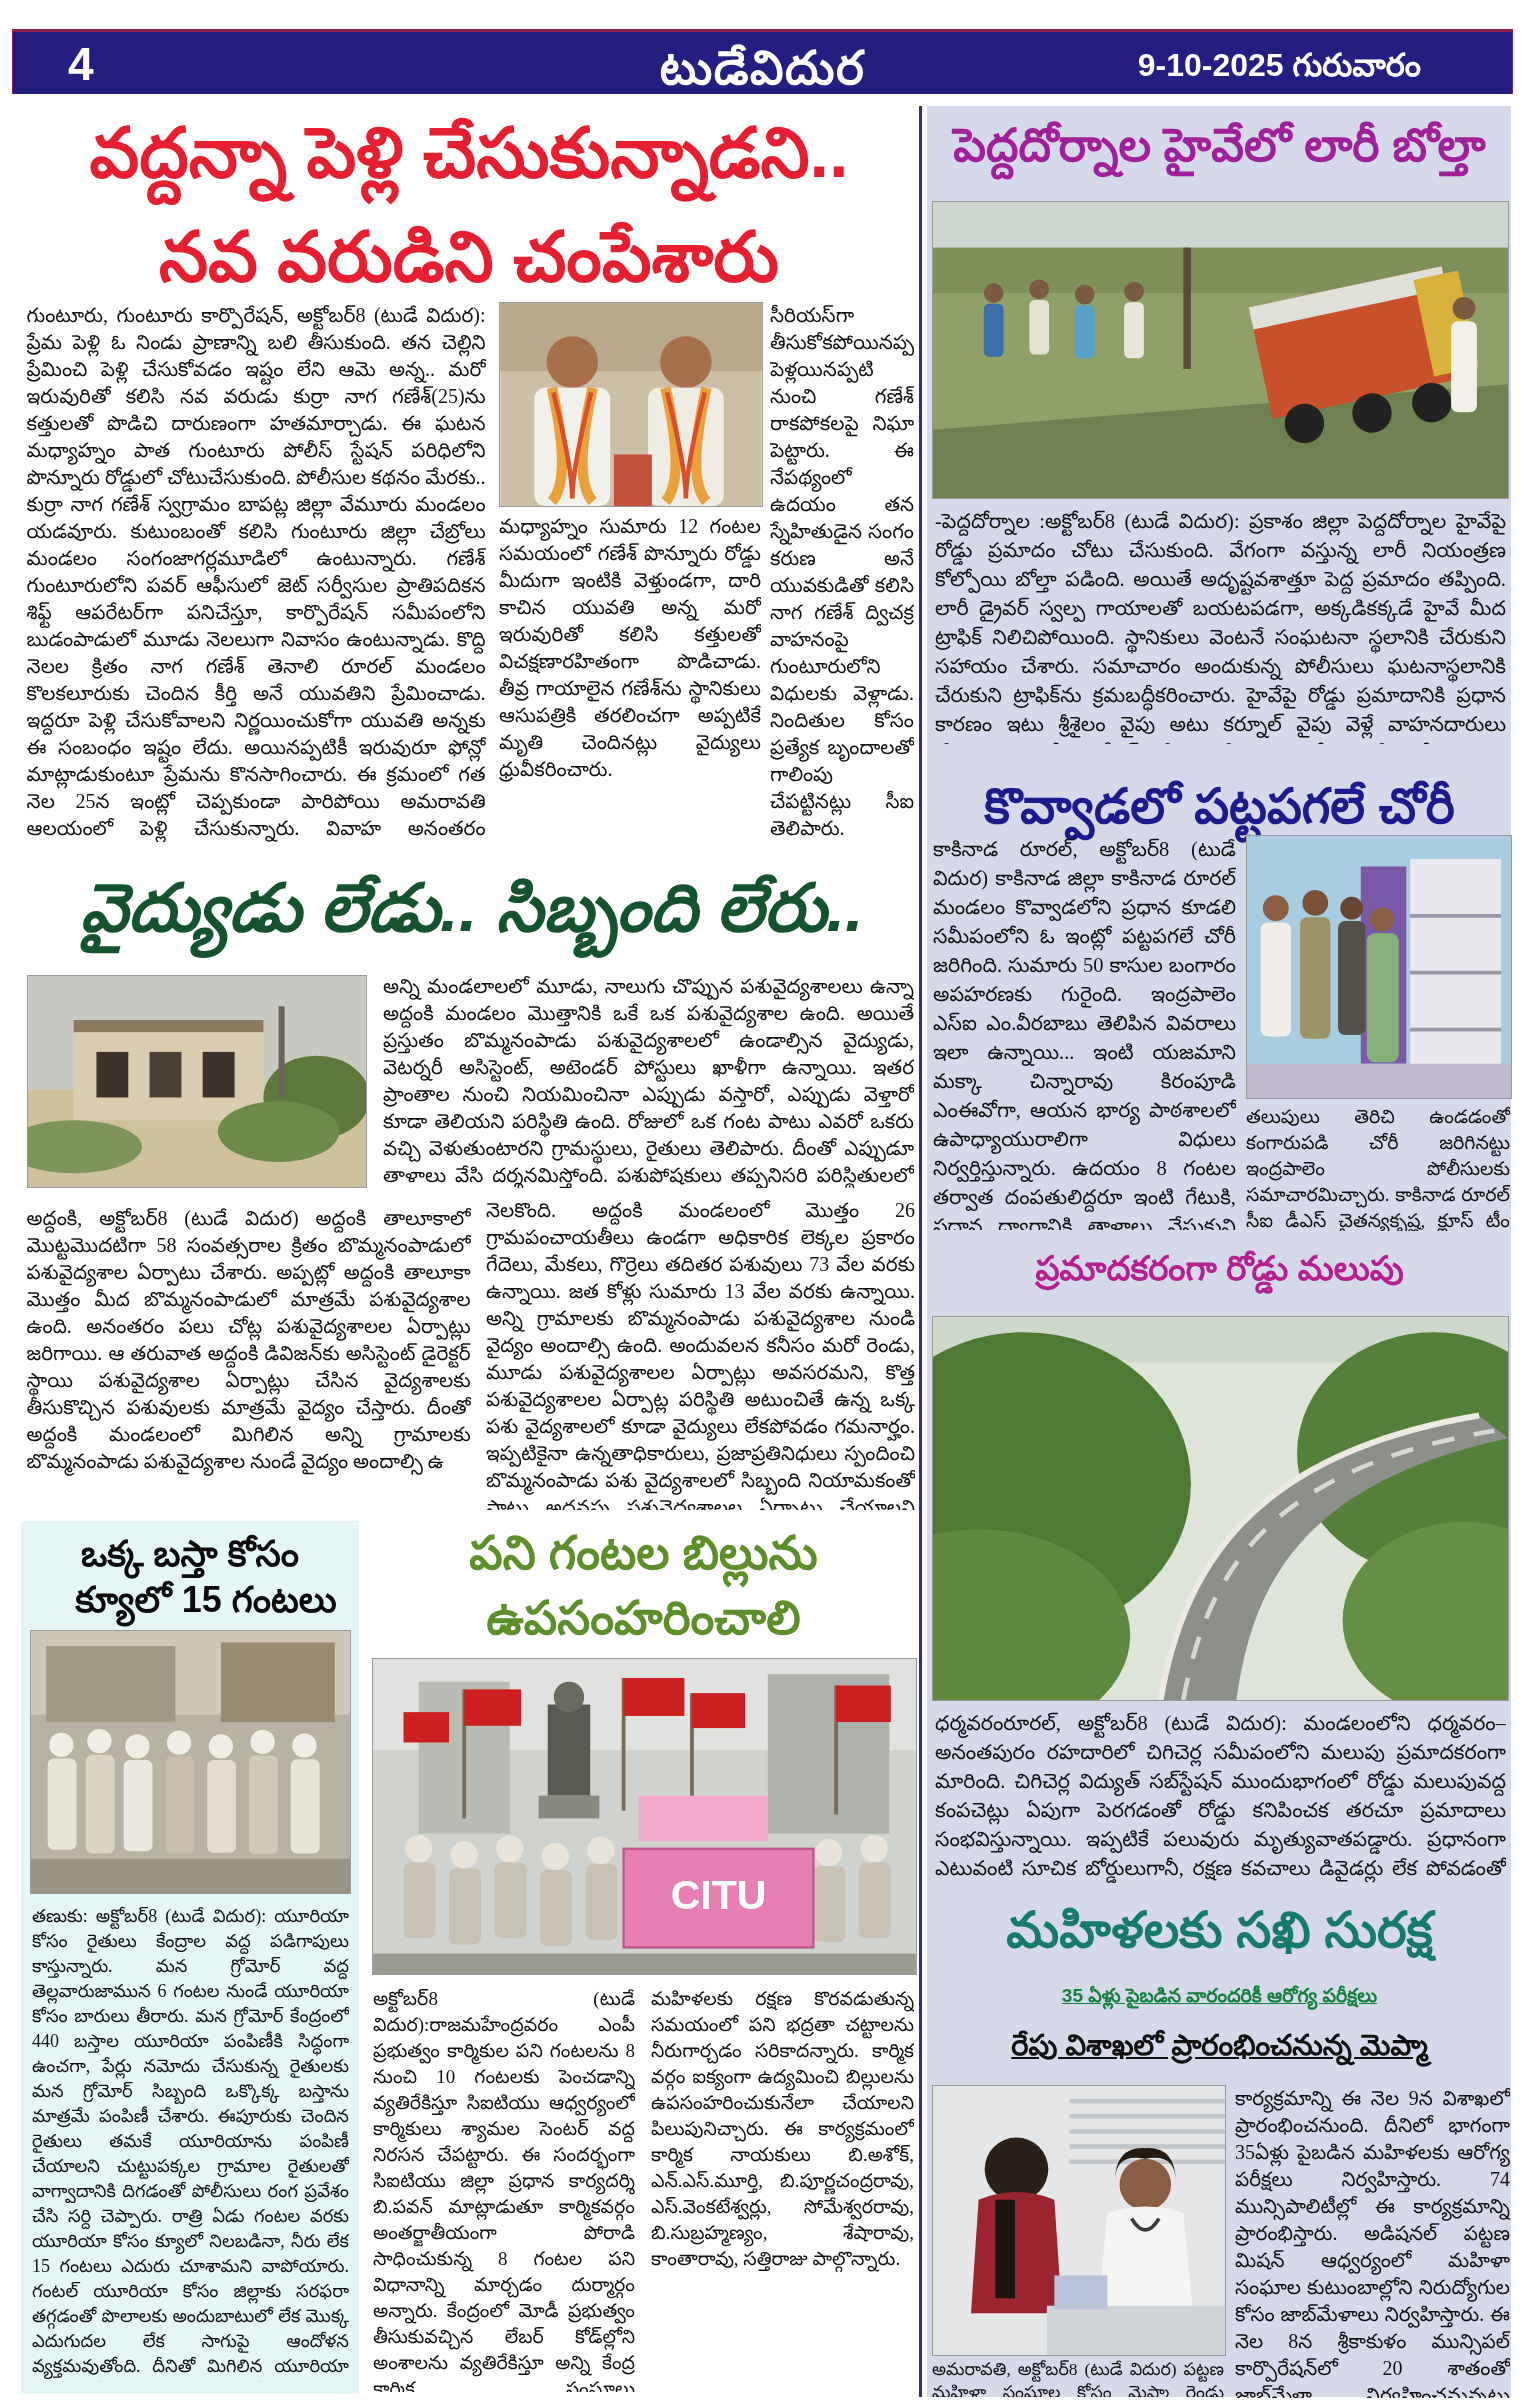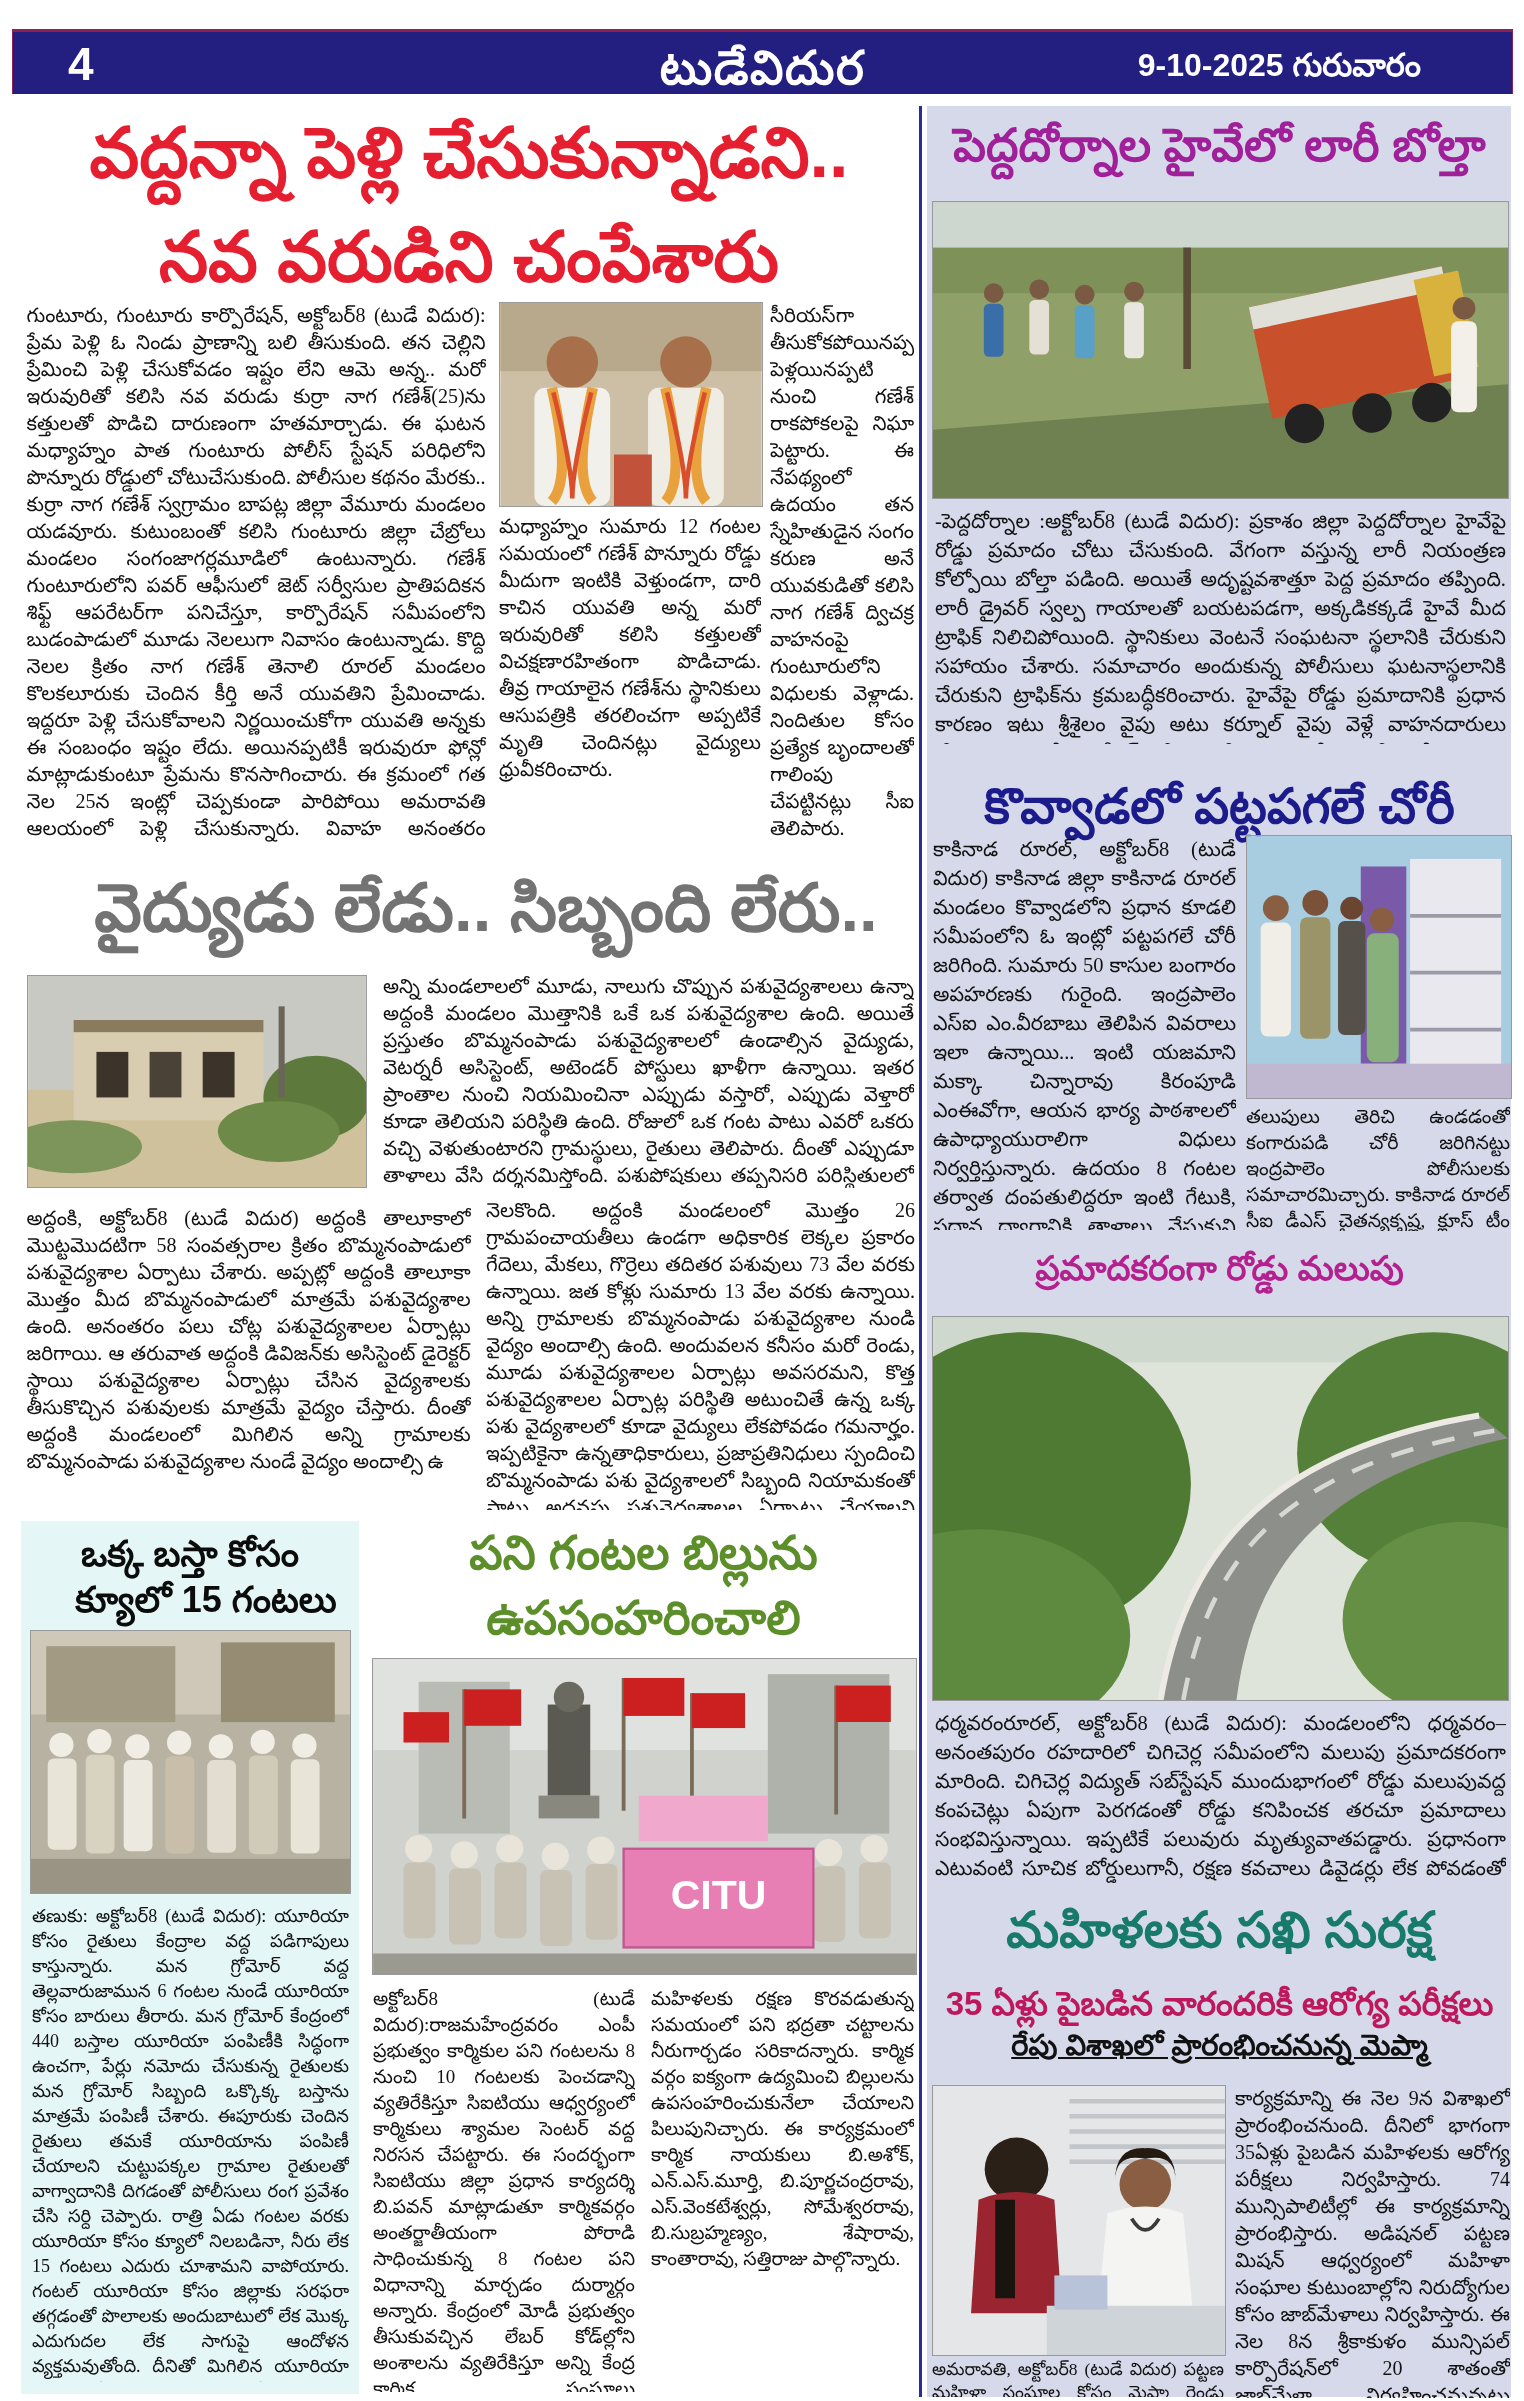--- a/index.html
+++ b/index.html
@@ -65,21 +65,21 @@
       <rect x="195" y="112" width="100" height="156" rx="14" fill="#efece4"></rect>
       <path d="M218 112 q27 120 0 150 M272 112 q-27 120 0 150" stroke="#e8a13c" stroke-width="14" fill="none"></path>
       <path d="M220 118 q25 100 25 140 M270 118 q-25 100 -25 140" stroke="#d94f2b" stroke-width="6" fill="none"></path>
       <rect x="150" y="200" width="50" height="68" fill="#c2533a"></rect>
     </svg>
   </div>
   <div class="body-txt" style="left:499px;top:513px;width:262px;height:329px;">మధ్యాహ్నం సుమారు 12 గంటల సమయంలో గణేశ్ పొన్నూరు రోడ్డు మీదుగా ఇంటికి వెళ్తుండగా, దారి కాచిన యువతి అన్న మరో ఇరువురితో కలిసి కత్తులతో విచక్షణారహితంగా పొడిచాడు. తీవ్ర గాయాలైన గణేశ్‌ను స్థానికులు ఆసుపత్రికి తరలించగా అప్పటికే మృతి చెందినట్లు వైద్యులు ధ్రువీకరించారు.</div>
 
   <div class="body-txt" style="left:770px;top:302px;width:144px;height:540px;">సీరియస్‌గా తీసుకోకపోయినప్పటికీ, పెళ్లయినప్పటి నుంచి గణేశ్ రాకపోకలపై నిఘా పెట్టారు. ఈ నేపథ్యంలో ఉదయం తన స్నేహితుడైన సంగం కరుణ అనే యువకుడితో కలిసి నాగ గణేశ్ ద్విచక్ర వాహనంపై గుంటూరులోని విధులకు వెళ్లాడు. నిందితుల కోసం ప్రత్యేక బృందాలతో గాలింపు చేపట్టినట్లు సీఐ తెలిపారు.</div>
 
-  <div class="hl" style="left:40px;top:871px;width:892px;font-size:67px;color:#737373;">వైద్యుడు లేడు.. సిబ్బంది లేరు..</div>
+  <div class="hl" style="left:26px;top:871px;width:892px;font-size:67px;color:#14532d;font-style:italic;">వైద్యుడు లేడు.. సిబ్బంది లేరు..</div>
 
   <div class="photo" style="left:26.6px;top:975px;width:338px;height:211px;">
     <svg width="338" height="211" viewBox="0 0 445 278" xmlns="http://www.w3.org/2000/svg">
       <rect width="445" height="278" fill="#c9c9c4"></rect>
       <rect y="150" width="445" height="128" fill="#cfc19b"></rect>
       <rect x="60" y="70" width="250" height="120" fill="#d8cdb0"></rect>
       <rect x="60" y="58" width="250" height="16" fill="#8a7a5e"></rect>
       <rect x="90" y="100" width="42" height="60" fill="#3c342a"></rect>
       <rect x="160" y="100" width="42" height="60" fill="#4a4236"></rect>
       <rect x="230" y="100" width="42" height="60" fill="#3c342a"></rect>
@@ -254,21 +254,21 @@
       <ellipse cx="660" cy="180" rx="180" ry="160" fill="#55803a"></ellipse>
       <ellipse cx="700" cy="400" rx="160" ry="130" fill="#648f44"></ellipse>
       <path d="M300 505 C330 330 420 180 720 130 L758 160 C480 220 420 360 400 505 Z" fill="#8c8f8a"></path>
       <path d="M330 505 C360 340 440 200 740 150" stroke="#d8d8d2" stroke-width="6" fill="none" stroke-dasharray="30 26"></path>
       <path d="M300 505 C330 330 420 180 720 130" stroke="#eceae2" stroke-width="8" fill="none"></path>
     </svg>
   </div>
   <div class="body-txt-r" style="left:935px;top:1709px;width:571px;height:178px;">ధర్మవరంరూరల్, అక్టోబర్8 (టుడే విదుర): మండలంలోని ధర్మవరం– అనంతపురం రహదారిలో చిగిచెర్ల సమీపంలోని మలుపు ప్రమాదకరంగా మారింది. చిగిచెర్ల విద్యుత్ సబ్‌స్టేషన్ ముందుభాగంలో రోడ్డు మలుపువద్ద కంపచెట్లు ఏపుగా పెరగడంతో రోడ్డు కనిపించక తరచూ ప్రమాదాలు సంభవిస్తున్నాయి. ఇప్పటికే పలువురు మృత్యువాతపడ్డారు. ప్రధానంగా ఎటువంటి సూచిక బోర్డులుగానీ, రక్షణ కవచాలు డివైడర్లు లేక పోవడంతో మలుపు వద్ద ద్విచక్రవాహనాల అదుపుతప్పి పలువురు మృత్యువాతపడ్డారు. ఇప్పటికైనా అధికారులు స్పందించి రోడ్డు మలుపు వద్ద కంపచెట్లు తొలగించి, మలుపు కనిపించేలా సూచిక బోర్డులు, డివైడర్లను ఏర్పాటుచేయాలని వాహనదారులు కోరుతున్నారు.</div>
 
   <div class="hl" style="left:932px;top:1903px;width:575px;font-size:50px;color:#187a6b;">మహిళలకు సఖి సురక్ష</div>
-  <div class="hl" style="left:932px;top:1986px;width:575px;font-size:33px;color:#be185d;">35 ఏళ్లు పైబడిన వారందరికీ ఆరోగ్య పరీక్షలు</div>
+  <div class="hl" style="left:932px;top:1986px;width:575px;font-size:19px;color:#15803d;text-decoration:underline;">35 ఏళ్లు పైబడిన వారందరికీ ఆరోగ్య పరీక్షలు</div>
   <div class="hl" style="left:932px;top:2030px;width:575px;font-size:29px;color:#111;text-decoration:underline;">రేపు విశాఖలో ప్రారంభించనున్న మెప్మా</div>
 
   <div class="photo" style="left:932px;top:2085px;width:292px;height:269px;">
     <svg width="292" height="269" viewBox="0 0 385 355" xmlns="http://www.w3.org/2000/svg">
       <rect width="385" height="355" fill="#e4e6e8"></rect>
       <g stroke="#c2c6ca" stroke-width="6">
         <line x1="180" y1="20" x2="385" y2="20"></line>
           <line x1="180" y1="40" x2="385" y2="40"></line>
         <line x1="180" y1="60" x2="385" y2="60"></line>
           <line x1="180" y1="80" x2="385" y2="80"></line>

